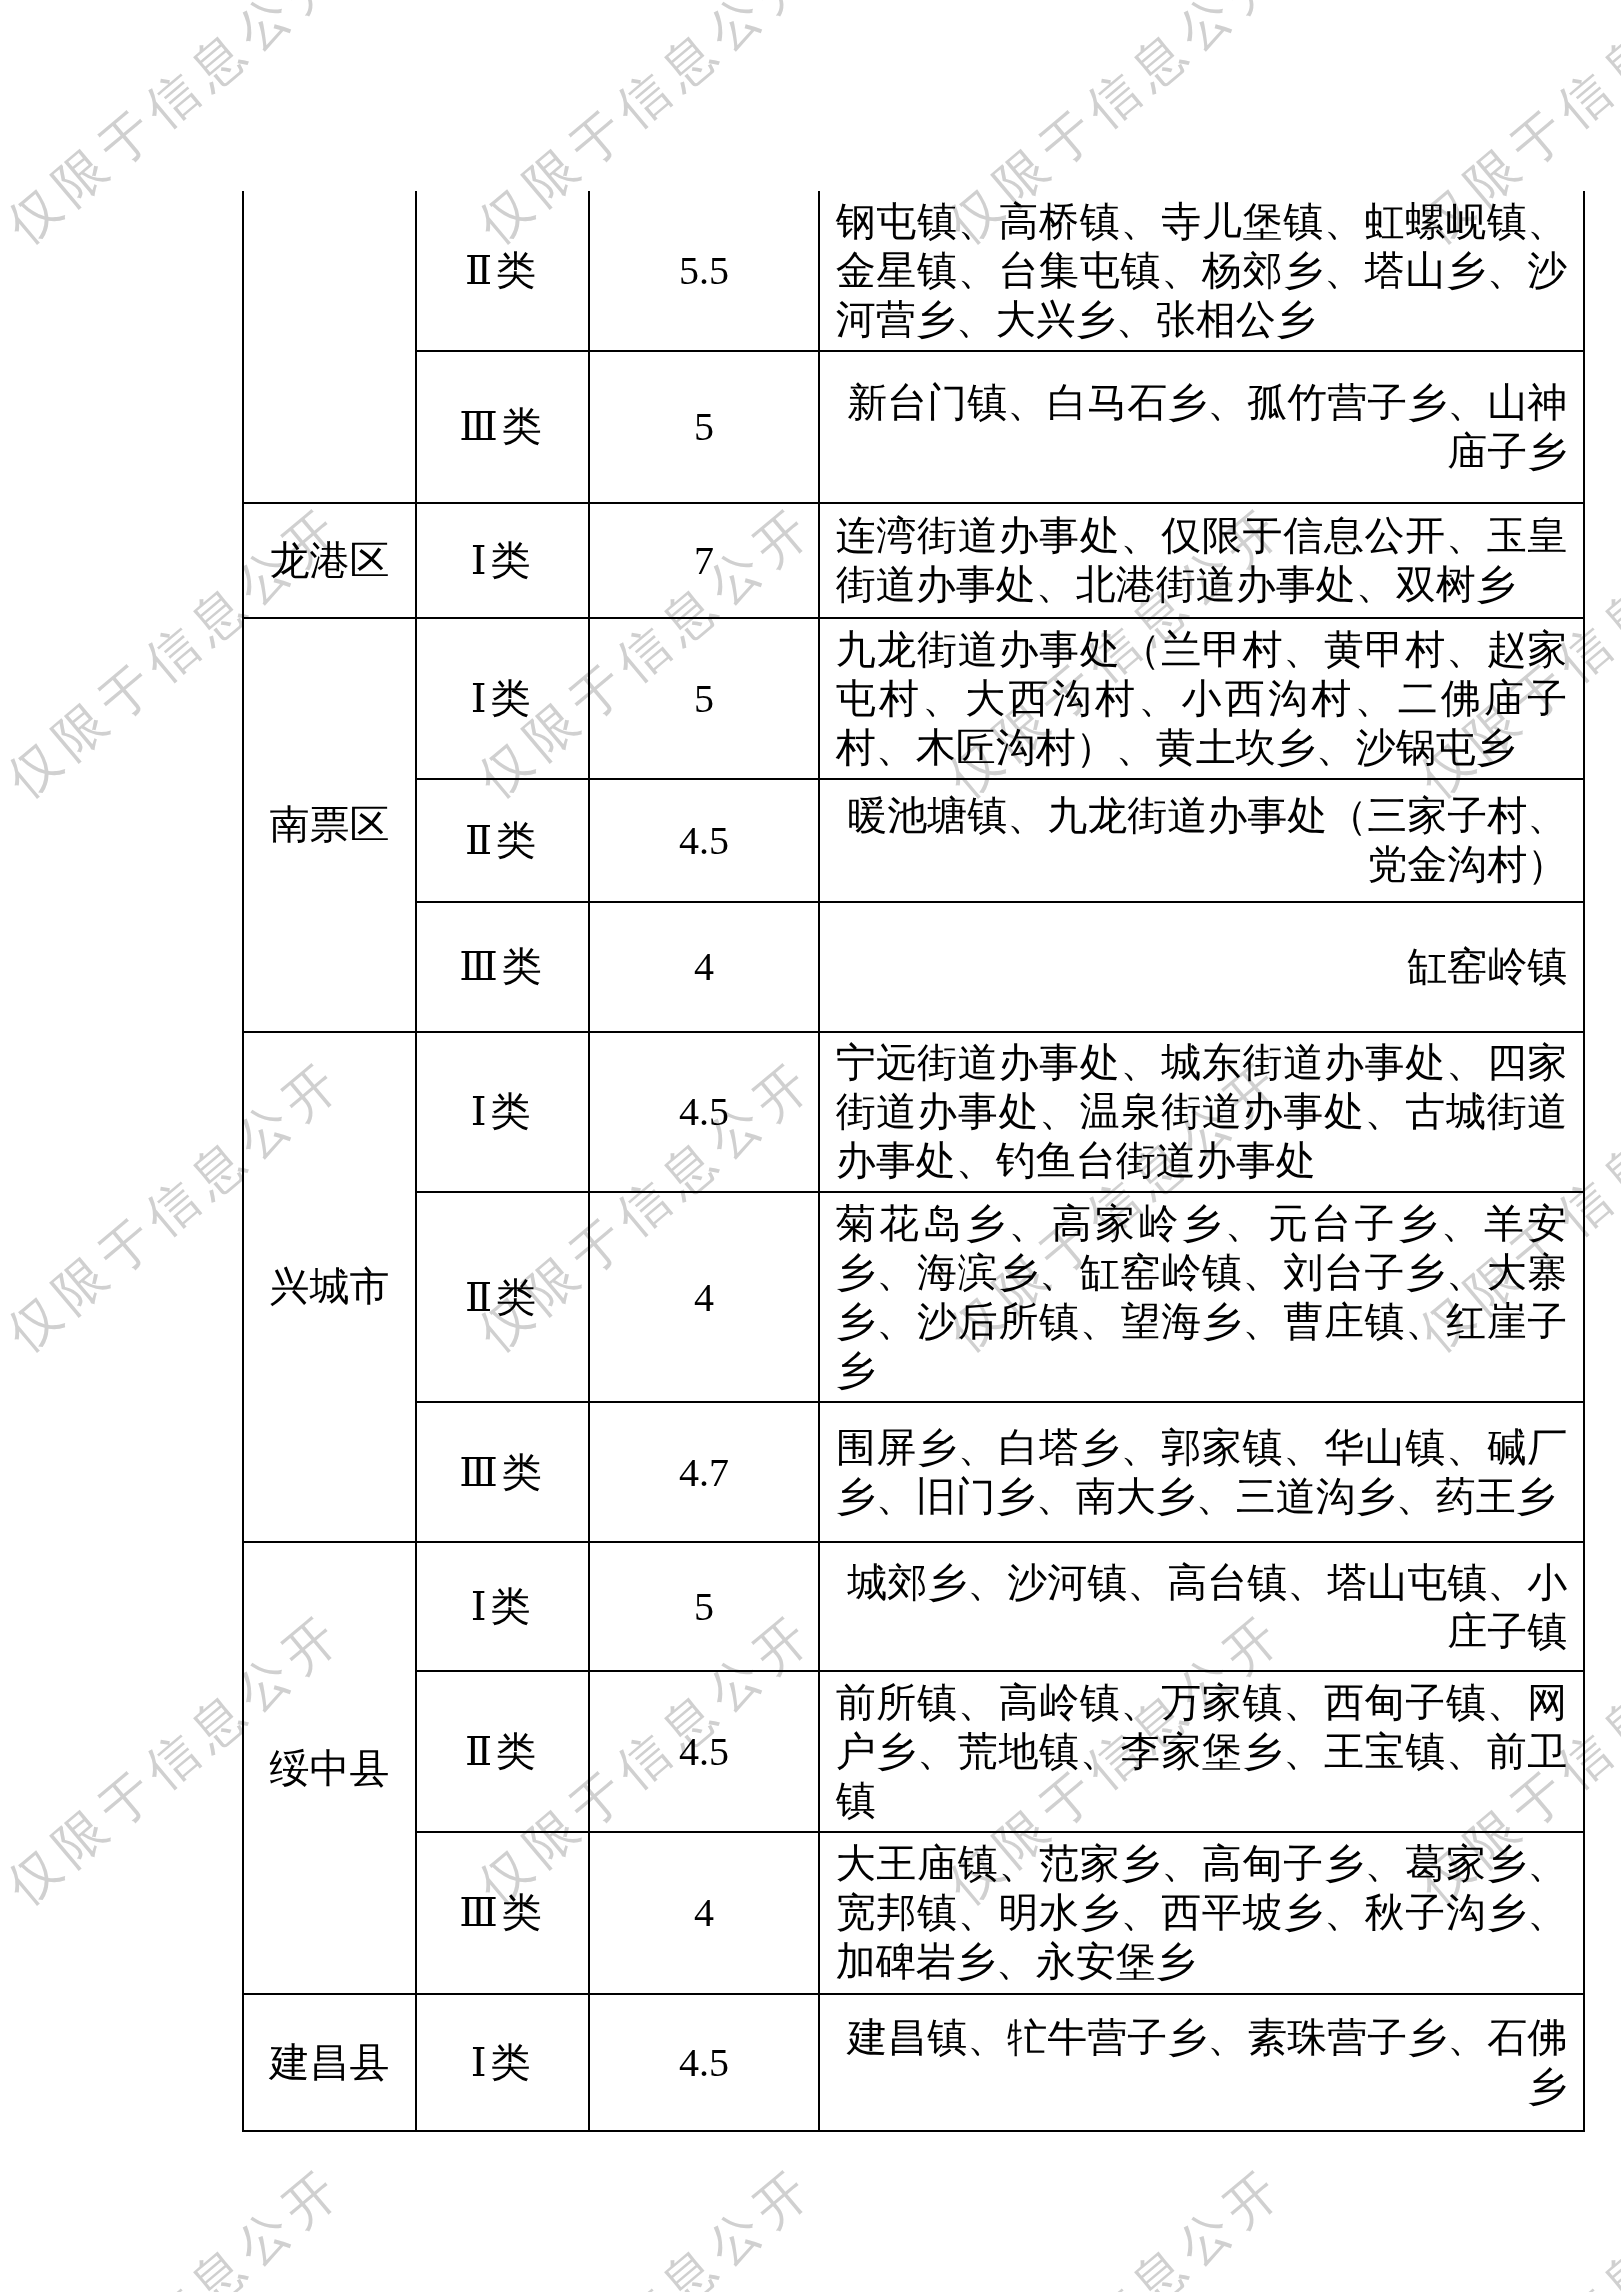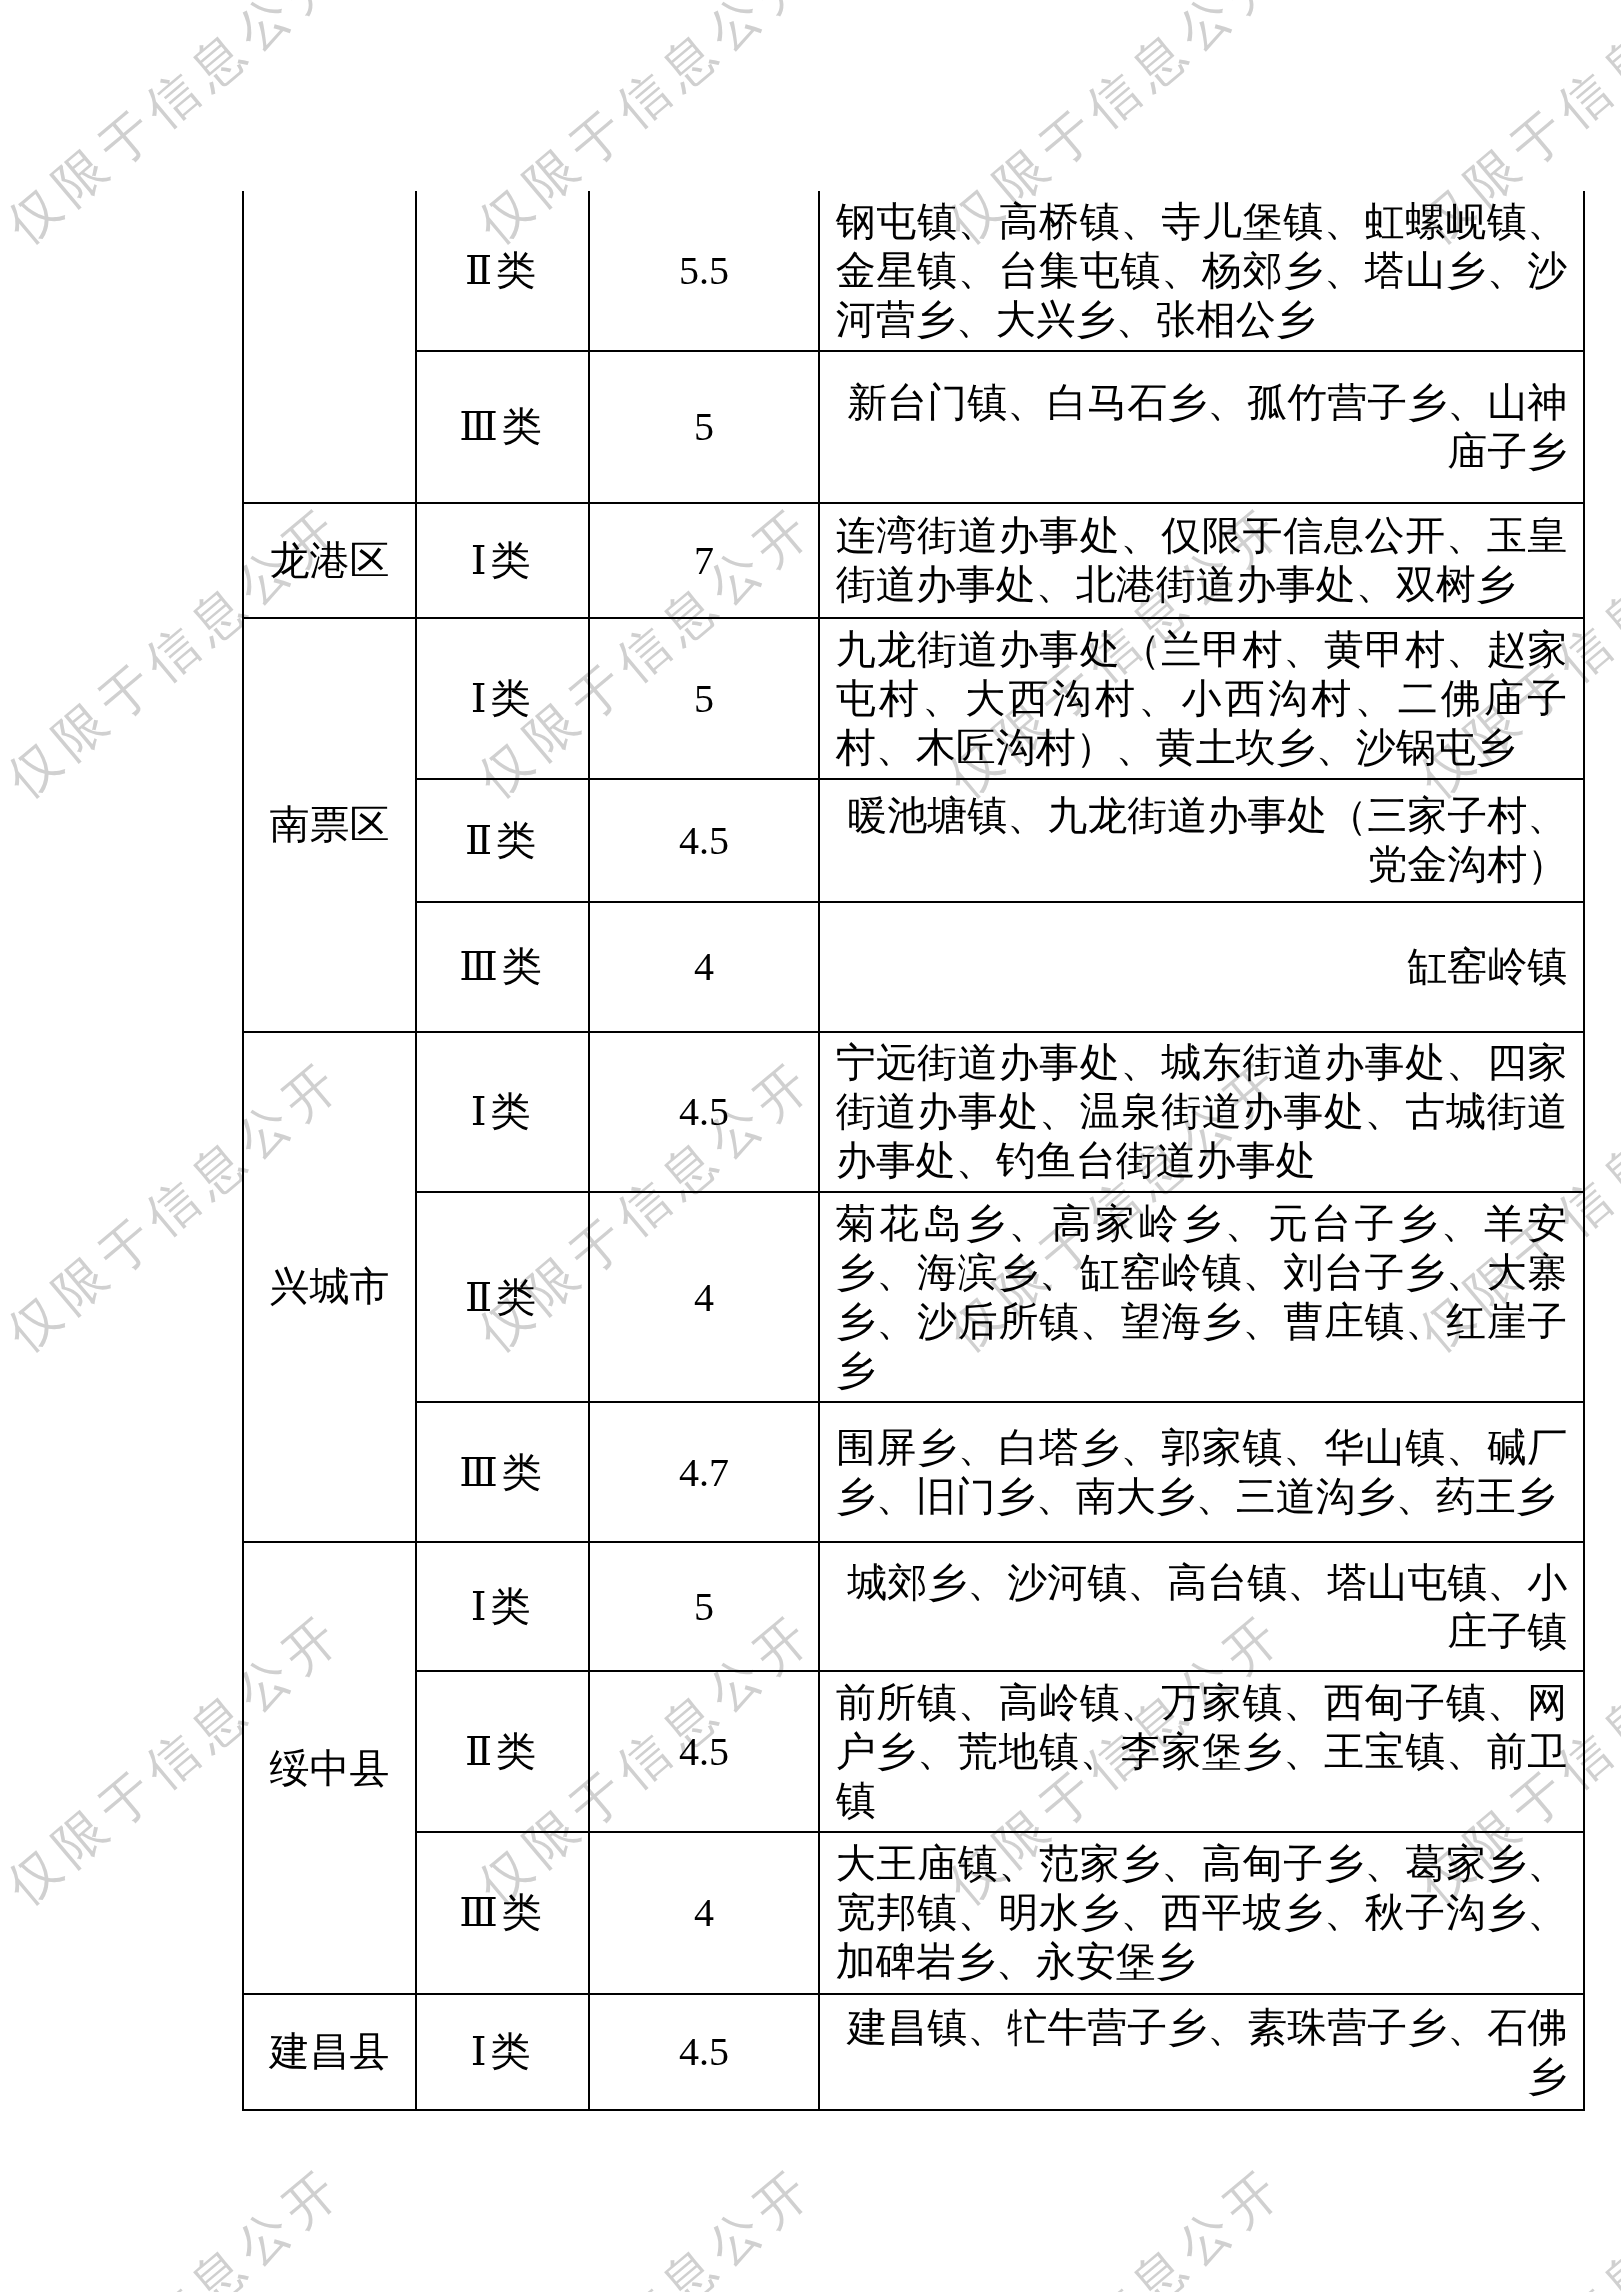--- a/index.html
+++ b/index.html
@@ -155,21 +155,21 @@
       <tr style="height: 159px;">
     <td class="class-cell">Ⅱ类</td>
     <td class="value-cell">4.5</td>
     <td class="areas-cell align-justify">前所镇、高岭镇、万家镇、西甸子镇、网户乡、荒地镇、李家堡乡、王宝镇、前卫镇</td>
   </tr>
       <tr style="height: 162px;">
     <td class="class-cell">Ⅲ类</td>
     <td class="value-cell">4</td>
     <td class="areas-cell align-justify">大王庙镇、范家乡、高甸子乡、葛家乡、宽邦镇、明水乡、西平坡乡、秋子沟乡、加碑岩乡、永安堡乡</td>
   </tr>
-      <tr class="group-start" style="height: 116px;">
+      <tr class="group-start" style="height: 137px;">
     <td class="region-cell" rowspan="1">建昌县</td>
         <td class="class-cell">Ⅰ类</td>
     <td class="value-cell">4.5</td>
     <td class="areas-cell align-center">建昌镇、牤牛营子乡、素珠营子乡、石佛乡</td>
   </tr>
     </tbody>
 </table>
 
 
 </body></html>

